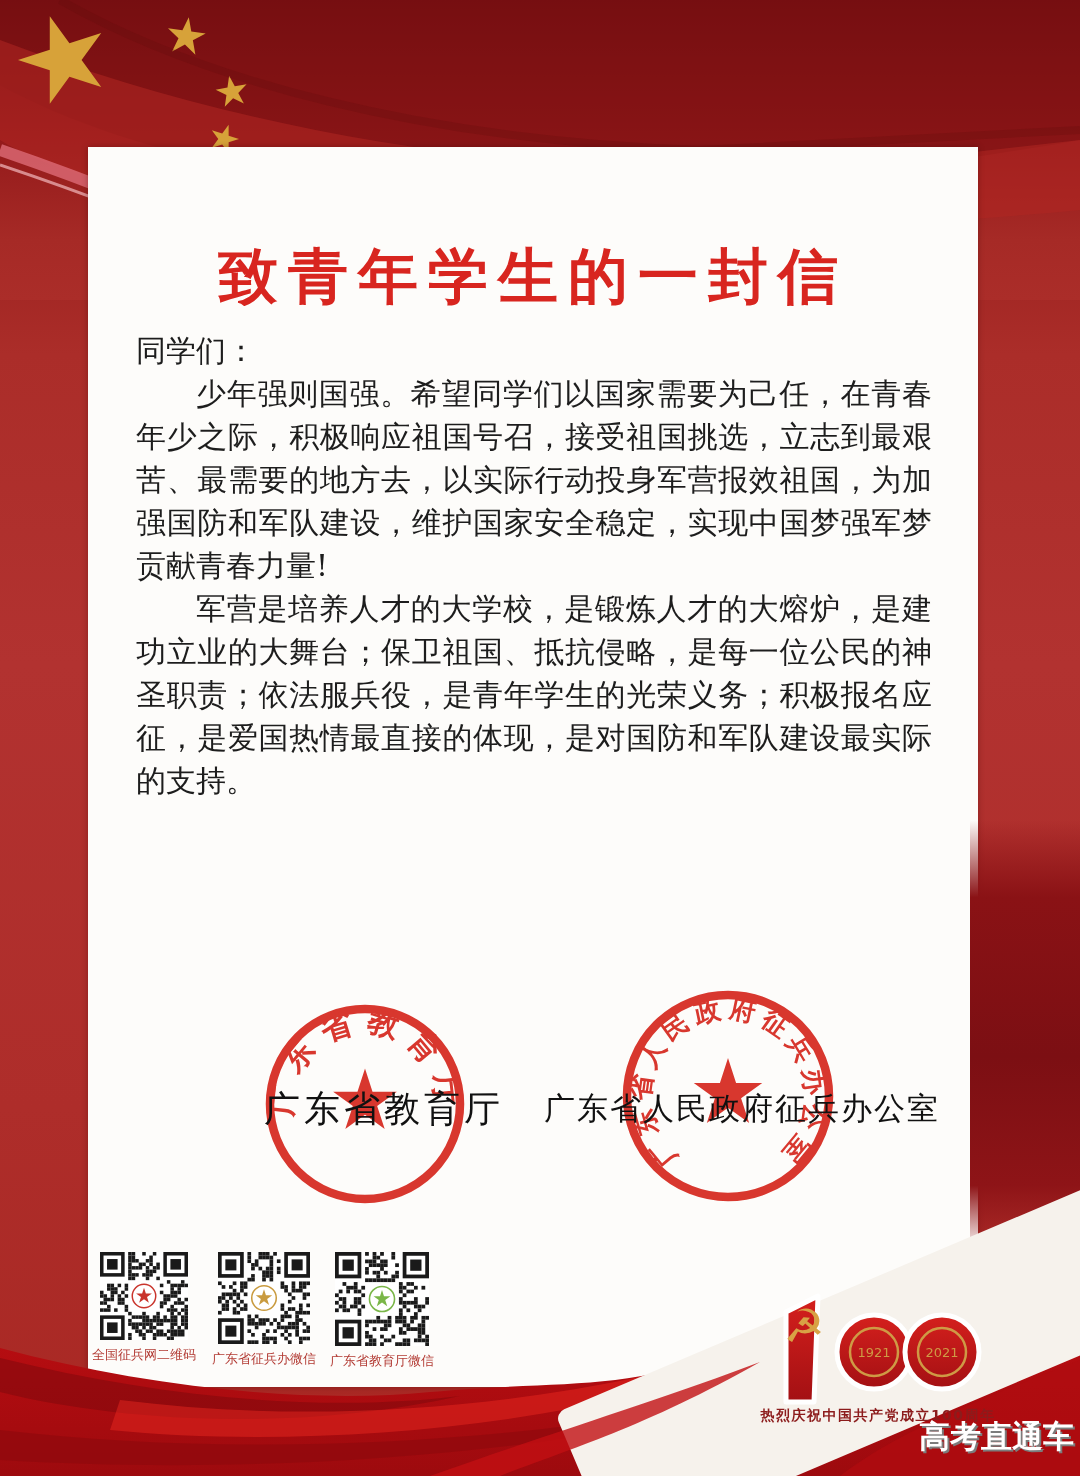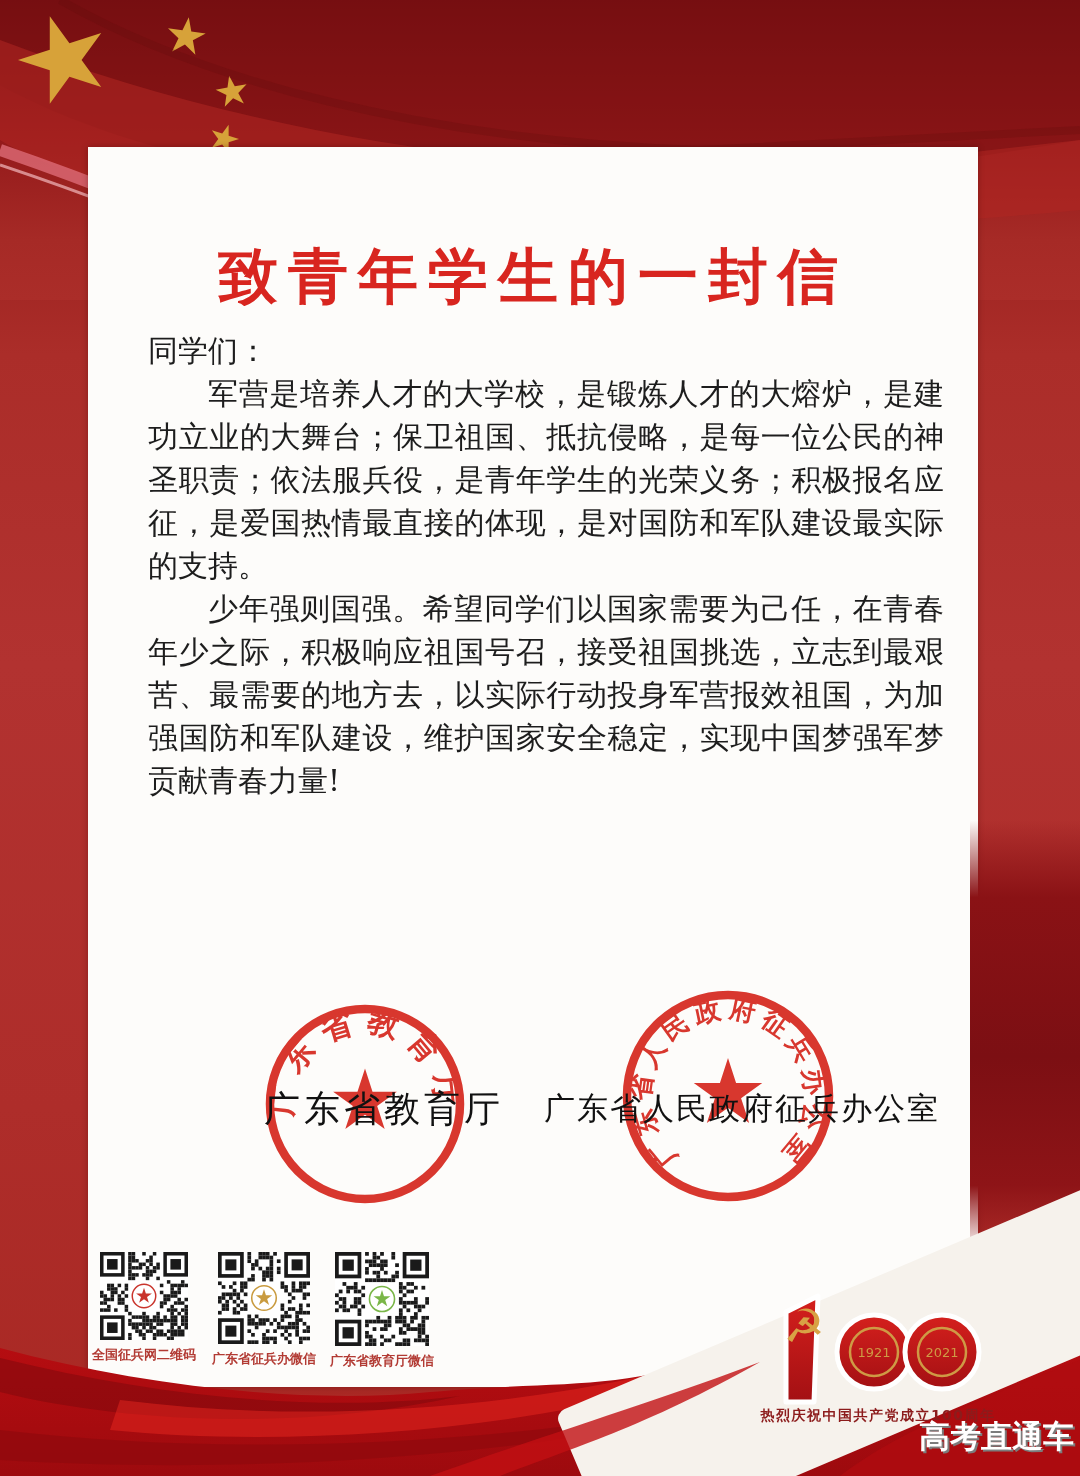--- a/index.html
+++ b/index.html
@@ -13,42 +13,42 @@
   .paper{
     left:88px;top:147px;width:890px;height:1240px;
     background:#fdfcfa;box-shadow:0 0 6px rgba(60,0,0,.35);
   }
   .letter-title{
     left:0;top:90px;width:100%;text-align:center;
     font-size:60px;font-weight:bold;letter-spacing:10px;
     color:#d8251f;white-space:nowrap;
   }
   .letter-body{
-    left:60px;top:182px;width:796px;
+    left:48px;top:182px;width:796px;
     font-size:30px;line-height:43px;color:#1d1d1d;
     text-align:justify;
   }
   .letter-body p{margin:0;text-indent:2em;}
   .letter-body .salutation{text-indent:0;}
   .seal{pointer-events:none;}
   .seal-left{left:170px;top:851px;}
   .seal-right{left:528px;top:839px;}
   .sig{color:#111;white-space:nowrap;}
   .sig-left{left:176px;top:938px;font-size:36px;letter-spacing:4px;}
   .sig-right{left:456px;top:941px;font-size:31px;letter-spacing:2px;}
   .letter-date{
     left:500px;top:1062px;width:300px;text-align:center;
     font-size:31px;letter-spacing:4px;color:#161616;white-space:nowrap;
   }
   
   .qr-row{left:0px;top:1105px;width:420px;height:130px;}
   .qr-item{position:absolute;top:0;width:112px;text-align:center;}
   .qr-item .qr{display:block;margin:0 auto;}
   .qr-label{
-    margin-top:6px;font-size:13px;font-weight:bold;color:#b23a33;
+    margin-top:6px;font-size:13px;font-weight:normal;color:#b23a33;
     font-family:"DejaVu Sans","Liberation Sans",sans-serif;white-space:nowrap;
   }
   
   .flag-band{left:0;top:0;}
   .right-column{
     left:970px;top:820px;width:110px;height:430px;
     background:linear-gradient(180deg,rgba(138,17,19,0) 0%,#8a1215 18%,#7c0f13 55%,#8e1417 85%,rgba(142,20,23,0) 100%);
   }
   .silk{left:0;top:1100px;}
   .wm-shadow{fill:#7c7c7c;}
@@ -83,22 +83,22 @@
     </g>
     <path d="M60,0 C200,80 420,140 700,150 L1080,130" stroke="#5f0a0c" stroke-width="8" fill="none" opacity="0.25"></path>
   </svg>
 
   <div class="abs paper">
 
     <div class="abs letter-title">致青年学生的一封信</div>
 
     <div class="abs letter-body">
       <p class="salutation">同学们：</p>
+      <p>少年强则国强。希望同学们以国家需要为己任，在青春年少之际，积极响应祖国号召，接受祖国挑选，立志到最艰苦、最需要的地方去，以实际行动投身军营报效祖国，为加强国防和军队建设，维护国家安全稳定，实现中国梦强军梦贡献青春力量!</p>
       <p>军营是培养人才的大学校，是锻炼人才的大熔炉，是建功立业的大舞台；保卫祖国、抵抗侵略，是每一位公民的神圣职责；依法服兵役，是青年学生的光荣义务；积极报名应征，是爱国热情最直接的体现，是对国防和军队建设最实际的支持。</p>
-      <p>少年强则国强。希望同学们以国家需要为己任，在青春年少之际，积极响应祖国号召，接受祖国挑选，立志到最艰苦、最需要的地方去，以实际行动投身军营报效祖国，为加强国防和军队建设，维护国家安全稳定，实现中国梦强军梦贡献青春力量!</p>
     </div>
 
     <svg class="abs seal seal-left" width="214" height="214" viewBox="0 0 214 214">
       <g opacity="0.92">
         <circle cx="107" cy="106" r="95" fill="none" stroke="#d5271d" stroke-width="8.5"></circle>
         <use href="#star" transform="translate(107,104) scale(3.35)" fill="#d5271d"></use>
         <path id="arcL" d="M51.9,152.3 A72,72 0 1 1 162.2,152.3" fill="none"></path>
         <text font-size="31" font-weight="bold" fill="#d5271d" letter-spacing="11">
           <textPath href="#arcL" startOffset="50%" text-anchor="middle">广东省教育厅</textPath>
         </text>

